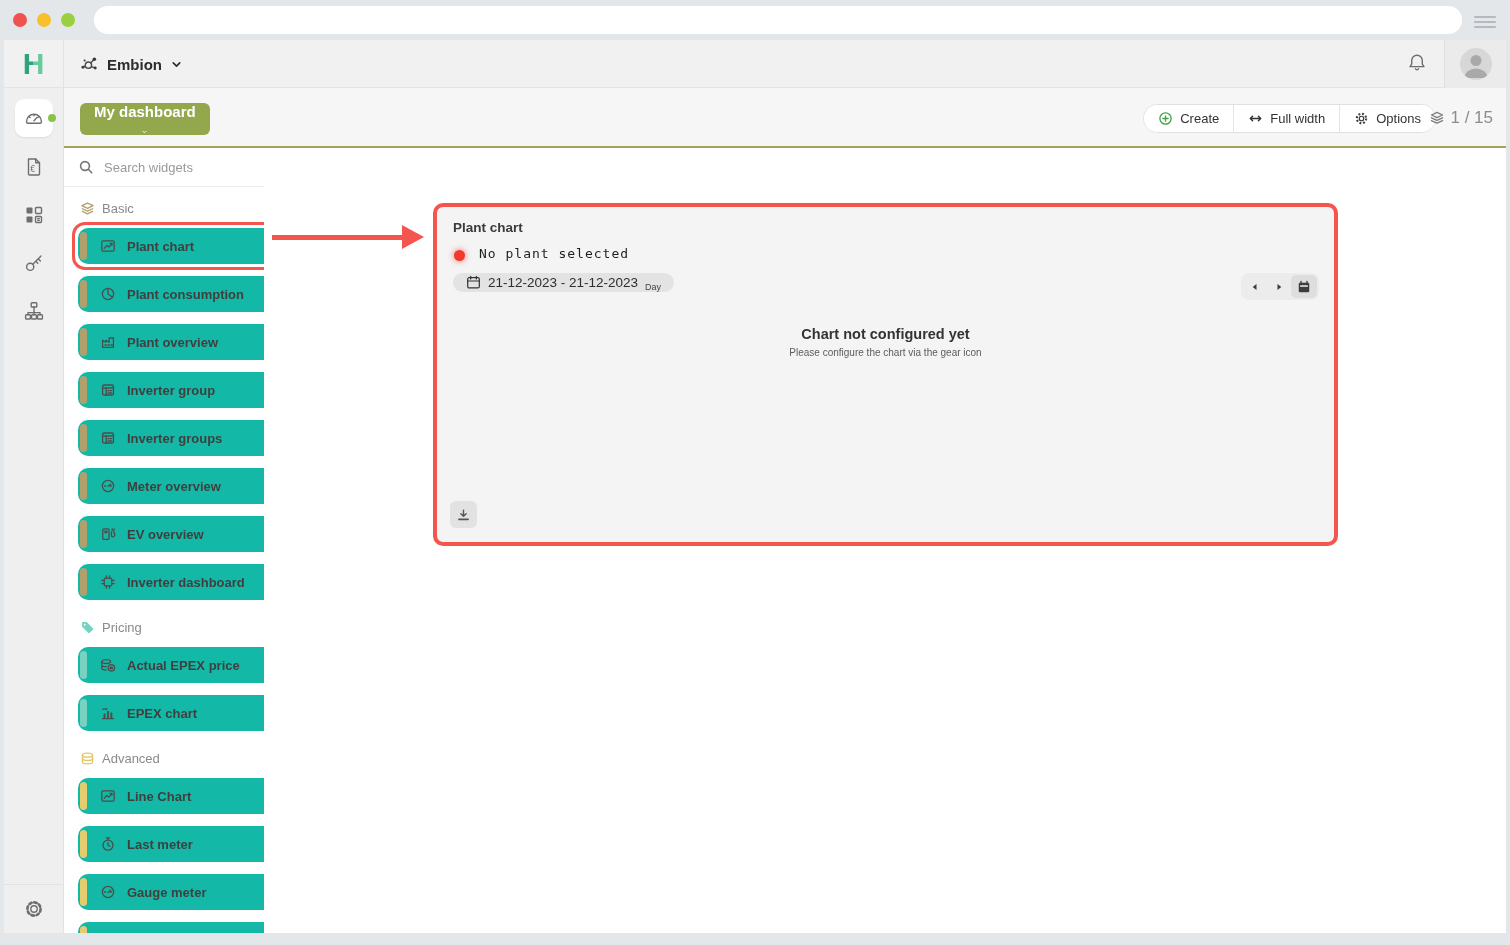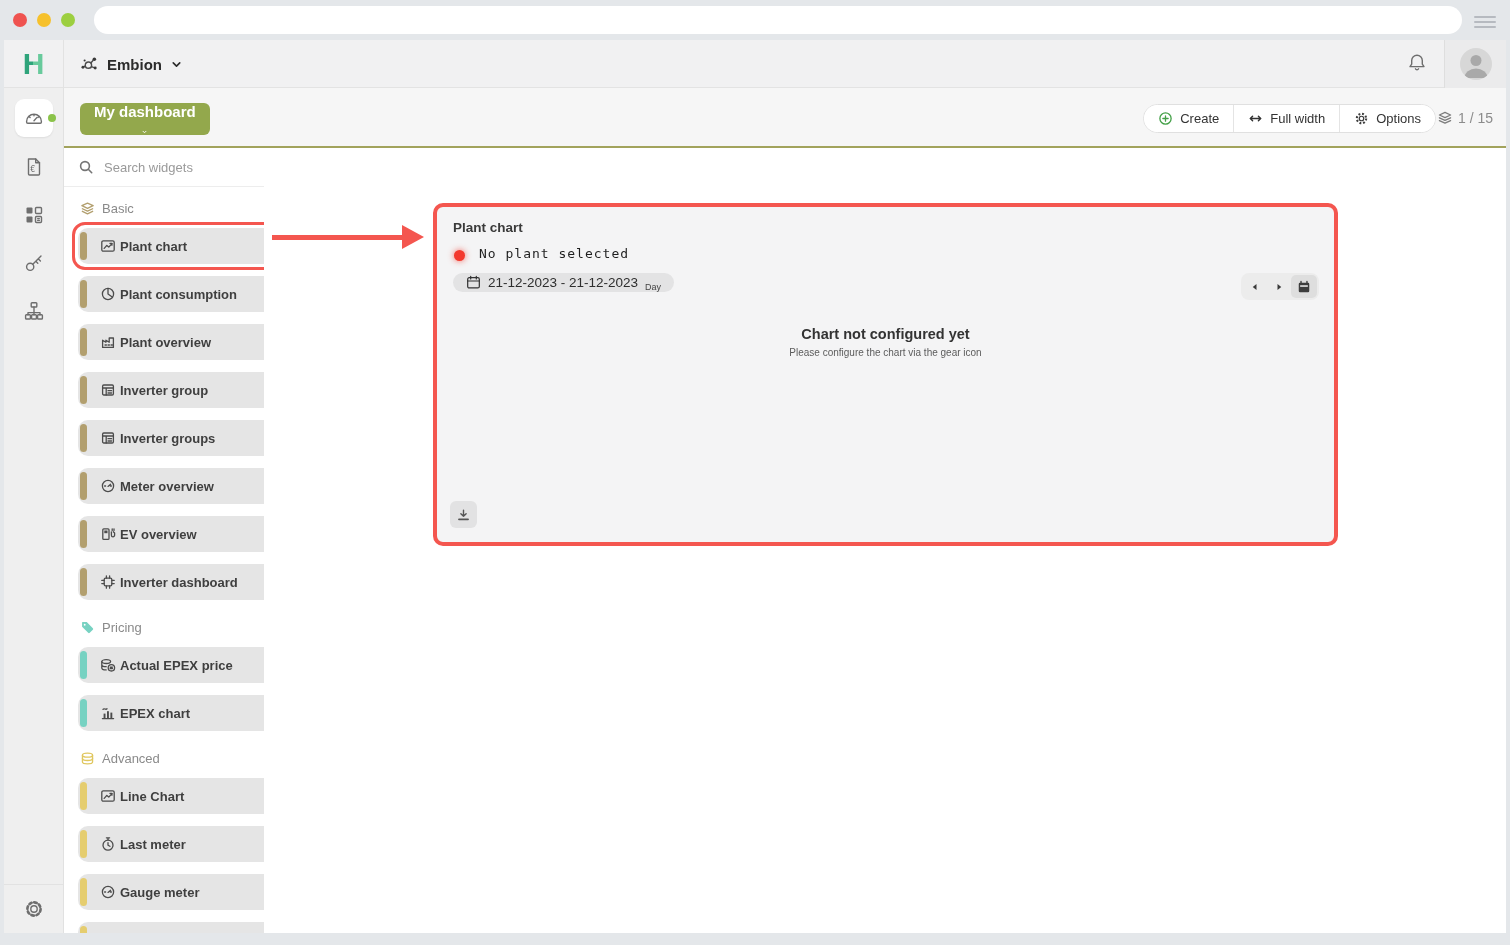--- a/index.html
+++ b/index.html
@@ -23,35 +23,35 @@
   .workspace b{font-size:15px;color:#2c2c2c;}
   .hd-right-cell{position:absolute;right:0;top:0;width:62px;height:48px;background:#ebebec;border-left:1px solid #dedede;display:flex;align-items:center;justify-content:center;box-sizing:border-box;}
   .avatar{width:32px;height:32px;border-radius:50%;background:#d7d7d7;overflow:hidden;position:relative;}
   .bell{position:absolute;right:78px;top:12px;cursor:pointer;}
   
   .tb{position:absolute;left:60px;right:0;top:48px;height:60px;background:#f6f6f6;border-bottom:2px solid #a2a35c;box-sizing:border-box;}
   .dash-btn{position:absolute;left:16px;top:15px;height:32px;background:#93a84c;border:none;border-radius:6px;color:#fff;font-weight:bold;font-size:15px;padding:0 14px;display:flex;align-items:center;gap:9px;cursor:pointer;font-family:inherit;flex-direction:column;}
   .btn-group{position:absolute;right:70px;top:16px;height:27px;display:flex;background:#fff;border:1px solid #e0e0e0;border-radius:15px;overflow:hidden;}
   .gbtn{display:flex;align-items:center;gap:7px;padding:0 14px;font-size:13px;color:#333;background:#fff;border:none;border-left:1px solid #e4e4e4;cursor:pointer;font-family:inherit;}
   .gbtn:first-child{border-left:none;}
-  .counter{position:absolute;right:13px;top:16px;height:27px;display:flex;align-items:center;gap:5px;color:#8c8c8c;font-size:14px;}
+  .counter{position:absolute;right:13px;top:16px;height:27px;display:flex;align-items:center;gap:5px;color:#8c8c8c;font-size:17px;}
   
   .side{position:absolute;left:0;top:48px;bottom:0;width:60px;background:#efefef;border-right:1px solid #e1e1e1;box-sizing:border-box;}
   .tile{position:absolute;left:11px;top:11px;width:38px;height:38px;background:#fff;border-radius:9px;display:flex;align-items:center;justify-content:center;box-shadow:0 1px 2px rgba(0,0,0,.08);cursor:pointer;}
   .tile .dot-on{position:absolute;right:-3px;top:15px;width:8px;height:8px;border-radius:50%;background:#8bc34a;}
   .sideic{position:absolute;left:0;width:60px;height:34px;display:flex;align-items:center;justify-content:center;cursor:pointer;}
   .side-bottom{position:absolute;left:0;right:0;bottom:0;height:48px;border-top:1px solid #e2e2e2;display:flex;align-items:center;justify-content:center;cursor:pointer;}
   
   .panel{position:absolute;left:60px;top:108px;bottom:0;width:231px;background:#fff;border-right:1px solid #e7e7e7;box-sizing:border-box;}
   .search-row{height:38px;border-bottom:1px solid #ededed;display:flex;align-items:center;padding:0 14px;gap:8px;}
   .search-row input{border:none;outline:none;font-size:13px;color:#444;width:140px;font-family:inherit;background:transparent;}
   .search-row input::placeholder{color:#9a9a9a;}
   .sec-hd{display:flex;align-items:center;gap:7px;margin:20px 0 10px 16px;font-size:13px;color:#8a8a8a;}
   .sec-hd.first{margin-top:14px;}
-  .witem{position:relative;margin:12px 14px 6px 14px;height:36px;background:#e5e5e5;border-radius:10px;display:flex;align-items:center;padding-left:22px;gap:4px;cursor:pointer;}
+  .witem{position:relative;margin:12px 14px 6px 14px;height:36px;background:#14b8a6;border-radius:10px;display:flex;align-items:center;padding-left:22px;gap:11px;cursor:pointer;}
   .witem:before{content:"";position:absolute;left:2px;top:4px;width:7px;height:28px;border-radius:7px;}
   .witem.basic:before{background:#b29f6e;}
   .witem.pricing:before{background:#77d2c2;}
   .witem.adv:before{background:#e5cd6f;}
   .witem span{font-size:13px;font-weight:bold;color:#3f3f3f;}
   .witem.hl:after{content:"";position:absolute;inset:-6px;border:3px solid #f4564f;border-radius:13px;pointer-events:none;}
   
   .main{position:absolute;left:260px;top:108px;right:0;bottom:0;background:#fff;}
   .arrow-line{position:absolute;left:8px;top:87px;width:132px;height:5px;background:#f4564f;}
   .arrow-head{position:absolute;left:138px;top:77px;width:0;height:0;border-left:22px solid #f4564f;border-top:12px solid transparent;border-bottom:12px solid transparent;}

